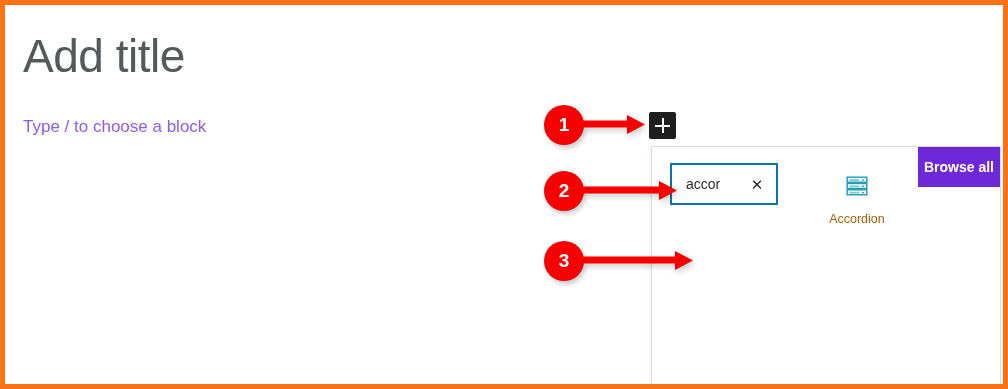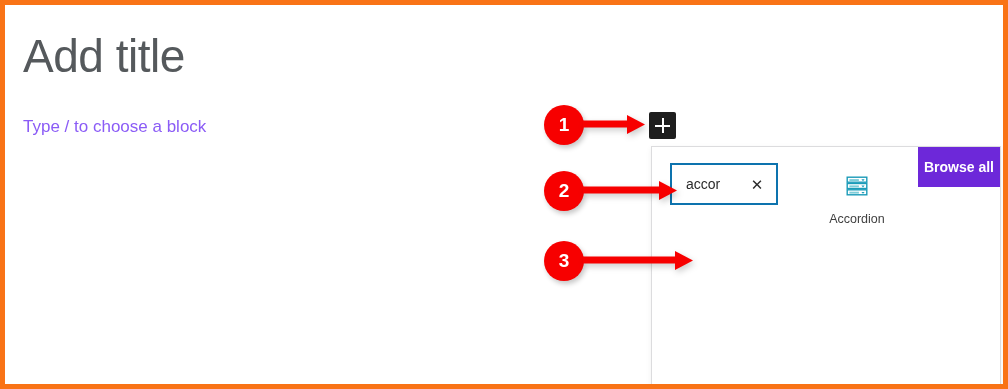--- a/index.html
+++ b/index.html
@@ -163,21 +163,21 @@
   }
   .block-item-icon {
     width: 26px;
     height: 26px;
     display: flex;
     align-items: center;
     justify-content: center;
   }
   .block-item-label {
     font-size: 12.5px;
-    color: #404040;
+    color: #a16207;
     line-height: 15px;
   }
 
   #browse-all-button {
     flex: 0 0 auto;
     height: 40px;
     background: #6d28d9;
     color: #ffffff;
     border: none;
     font-family: "Liberation Sans", sans-serif;

